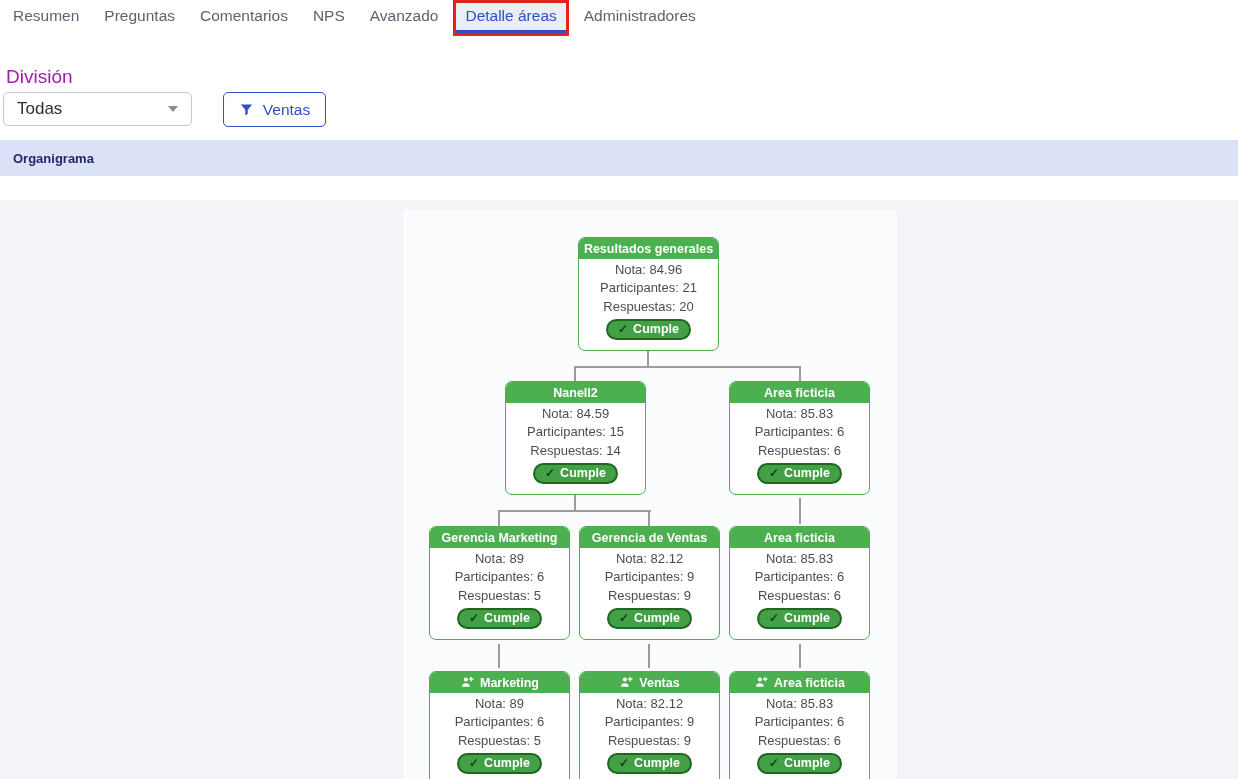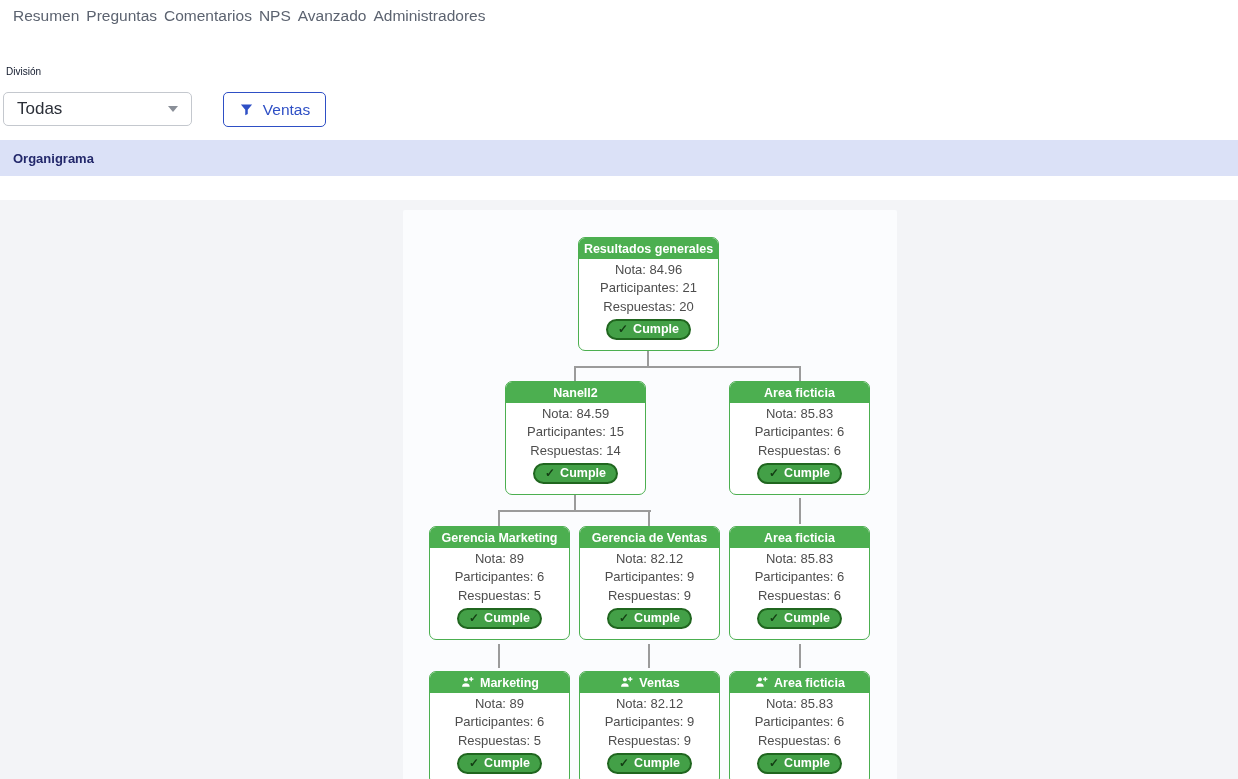--- a/index.html
+++ b/index.html
@@ -4,35 +4,35 @@
 <style>
   html, body { margin:0; padding:0; overflow:hidden; }
   body {
     width:1238px; height:779px; position:relative; background:#ffffff;
     font-family:"Liberation Sans", sans-serif; -webkit-font-smoothing:antialiased;
   }
 
   
   .nav {
     position:absolute; top:0; left:0; width:100%; height:60px; background:#fff;
-    display:flex; align-items:flex-start; column-gap:7px; padding-left:13px; box-sizing:border-box;
+    display:flex; align-items:flex-start; column-gap:25px; padding-left:13px; box-sizing:border-box;
   }
   .tab {
     margin-top:7px; font-size:15.5px; color:#5c6370; white-space:nowrap; cursor:pointer;
   }
   .tab-annotated {
     border:3px solid #e1251b; margin:0 -10px; background:#fff;
   }
   .tab-annotated .tab.active {
     margin:0; padding:4px 9px 5px; background:#e9eef9; color:#2e4fc5;
     border-bottom:3px solid #2e4fc5;
   }
 
   
-  .division-label { position:absolute; left:6px; top:66px; font-size:10px; color:#0f172a; }
+  .division-label { position:absolute; left:6px; top:66px; font-size:19px; color:#a21caf; }
   .division-select {
     position:absolute; left:3px; top:92px; width:189px; height:34px; box-sizing:border-box;
     border:1px solid #c4c8ce; border-radius:5px; background:#fff; display:flex; align-items:center;
     justify-content:space-between; padding:0 13px; cursor:pointer;
   }
   .division-select .value { font-size:17px; color:#2b2f38; }
   .caret-down {
     width:0; height:0; border-left:5px solid transparent; border-right:5px solid transparent;
     border-top:6px solid #8a8f98;
   }
@@ -102,20 +102,23 @@
 </style>
 </head>
 <body>
 
 <div class="nav">
   <div class="tab">Resumen</div>
   <div class="tab">Preguntas</div>
   <div class="tab">Comentarios</div>
   <div class="tab">NPS</div>
   <div class="tab">Avanzado</div>
+  <div class="tab-annotated">
+    <div class="tab active">Detalle áreas</div>
+  </div>
   <div class="tab">Administradores</div>
 </div>
 
 <div class="division-label">División</div>
 <div class="division-select">
   <span class="value">Todas</span>
   <span class="caret-down"></span>
 </div>
 <div class="filter-btn">
   <svg width="15" height="15" viewBox="0 0 24 24">

